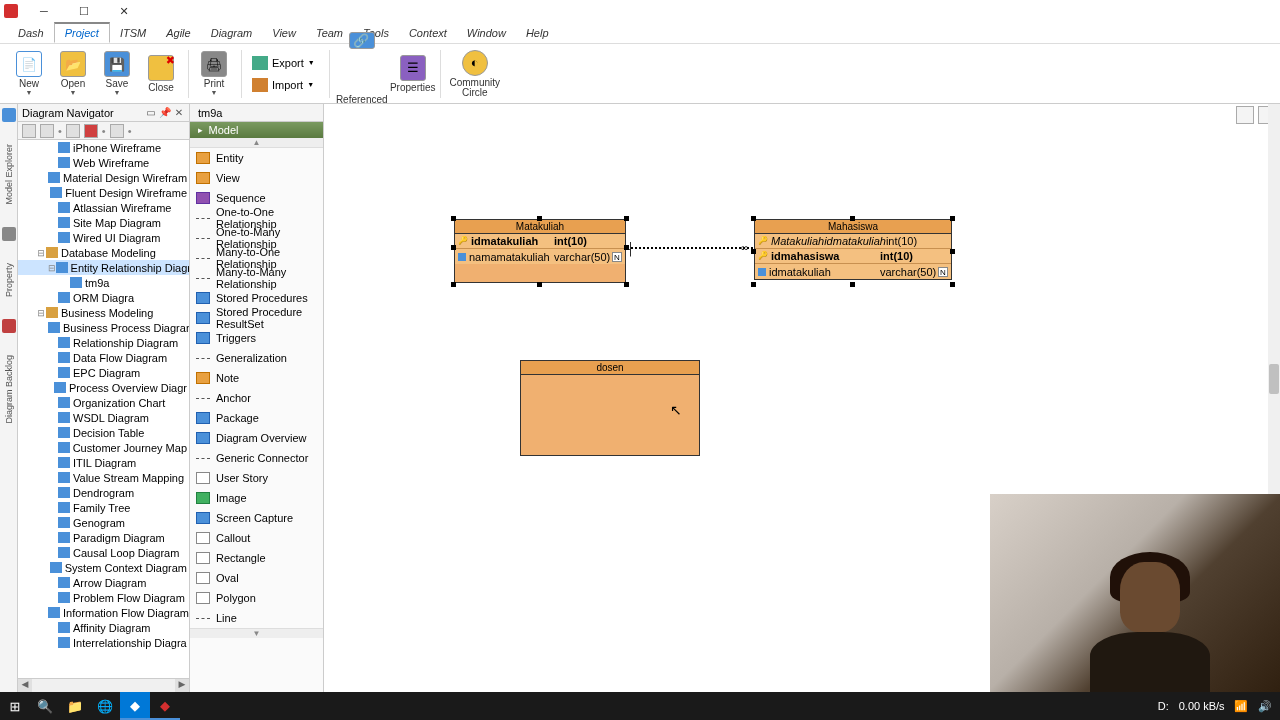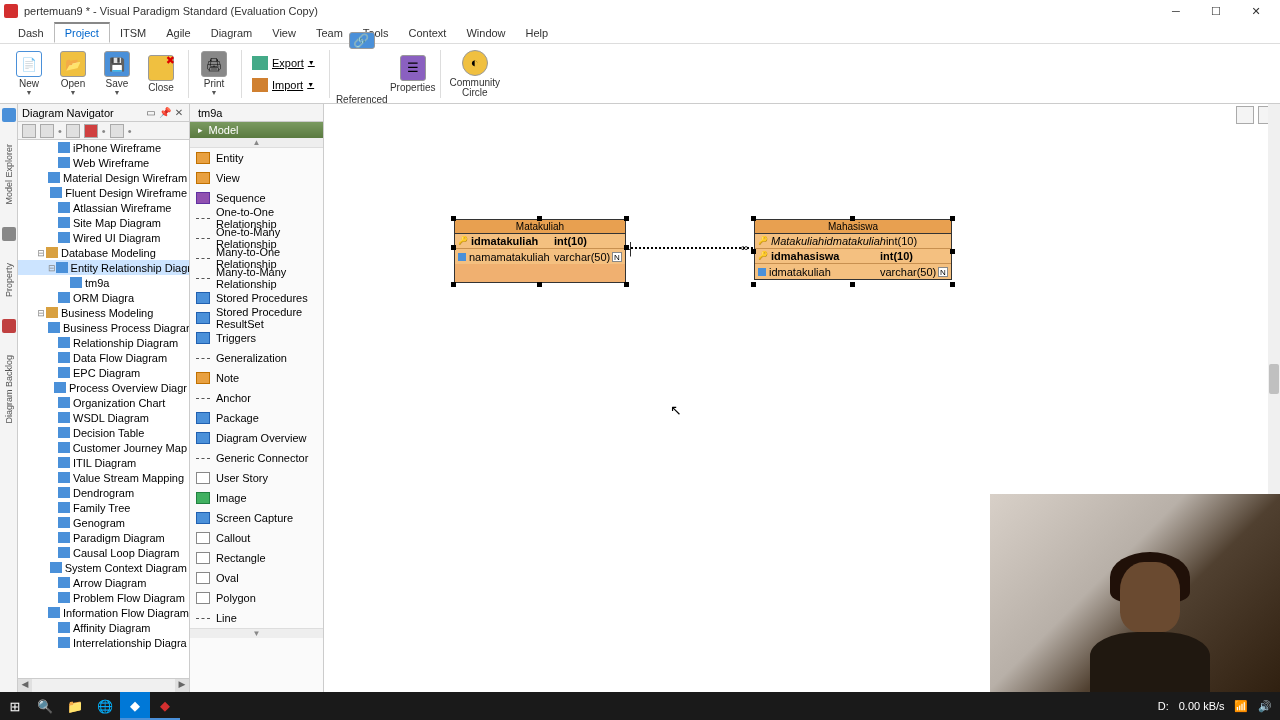--- a/index.html
+++ b/index.html
@@ -4,30 +4,30 @@
 <style>
 * { margin: 0; padding: 0; box-sizing: border-box; font-family: "Segoe UI", Tahoma, sans-serif; font-size: 11px; }
 body { width: 1280px; height: 720px; background: #fff; overflow: hidden; position: relative; }
 
 .titlebar { height: 22px; background: #fff; display: flex; align-items: center; padding: 0 4px; }
 .titlebar .logo { width: 14px; height: 14px; background: #d32f2f; border-radius: 2px; margin-right: 6px; }
 .titlebar .title { font-size: 11px; color: #333; flex: 1; }
 .titlebar .winbtn { width: 40px; height: 22px; display: flex; align-items: center; justify-content: center; color: #333; cursor: pointer; }
 
 .menubar { height: 22px; background: #fff; display: flex; align-items: center; padding: 0 8px; border-bottom: 1px solid #ddd; }
-.menubar .tab { padding: 3px 10px; color: #333; cursor: pointer; }
+.menubar .tab { padding: 3px 10px; color: #333; cursor: pointer; font-style: italic; }
 .menubar .tab.active { background: #fff; border: 1px solid #bbb; border-bottom: 1px solid #fff; border-top: 2px solid #888; color: #0066cc; }
 
 .ribbon { height: 60px; background: #fff; border-bottom: 1px solid #ccc; display: flex; align-items: center; padding: 2px 8px; }
 .ribbon-btn { display: flex; flex-direction: column; align-items: center; justify-content: center; width: 42px; height: 56px; cursor: pointer; margin-right: 2px; }
 .ribbon-btn .icon { width: 26px; height: 26px; background: #ddd; border: 1px solid #999; border-radius: 3px; margin-bottom: 2px; display:flex; align-items:center; justify-content:center; font-size:13px;}
 .ribbon-btn .lbl { font-size: 10px; color: #333; text-align: center; line-height: 1; }
 .ribbon-sep { width: 1px; height: 48px; background: #ddd; margin: 0 4px; }
 .ribbon-small-col { display: flex; flex-direction: column; justify-content: center; gap: 4px; margin-right: 4px; }
-.ribbon-small { display: flex; align-items: center; padding: 2px 6px; cursor: pointer; font-size: 11px; text-decoration: underline; }
+.ribbon-small { display: flex; align-items: center; padding: 2px 6px; cursor: pointer; font-size: 11px; }
 .ribbon-small .sicon { width: 16px; height: 14px; background: #4a8; margin-right: 4px; display:inline-block;}
 
 .workspace { display: flex; height: 588px; }
 
 .leftbar { width: 18px; background: #f4f4f4; border-right: 1px solid #ccc; display: flex; flex-direction: column; align-items: center; padding-top: 4px; gap: 18px; }
 .leftbar .vtab { writing-mode: vertical-rl; transform: rotate(180deg); font-size: 9px; color: #555; cursor: pointer; padding: 4px 1px; }
 .leftbar .vic { width: 14px; height: 14px; background: #4a90d9; border-radius: 2px; }
 
 .navigator { width: 172px; border-right: 1px solid #ccc; display: flex; flex-direction: column; }
 .nav-header { height: 18px; background: #f4f4f4; border-bottom: 1px solid #ccc; display: flex; align-items: center; padding: 0 4px; font-size: 10px; }
@@ -95,21 +95,20 @@
 .nav-hscroll .tr { flex: 1; }
 
 .scrollbar-v { position:absolute; right:0; top:0; bottom:0; width:12px; background:#f0f0f0; }
 .scrollbar-v .thumb { position:absolute; left:1px; right:1px; top:260px; height:30px; background:#c0c0c0; border-radius:2px;}
 </style>
 </head>
 <body>
 
 <div class="titlebar">
   <div class="logo"></div>
-  <div class="title">pertemuan9 * - Visual Paradigm Standard (Evaluation Copy)</div>
   <div class="winbtn">─</div>
   <div class="winbtn">☐</div>
   <div class="winbtn">✕</div>
 </div>
 
 <div class="menubar" id="menubar">
     <div class="tab">Dash</div>
     <div class="tab active">Project</div>
     <div class="tab">ITSM</div>
     <div class="tab">Agile</div>
@@ -556,20 +555,23 @@
     <div class="sel-handle" style="left:427px;top:145px;"></div>
     <div class="sel-handle" style="left:626px;top:145px;"></div>
     <div class="sel-handle" style="left:427px;top:178px;"></div>
     <div class="sel-handle" style="left:526px;top:178px;"></div>
     <div class="sel-handle" style="left:626px;top:178px;"></div>
 
     <div class="relationship" style="left:303px; top:143px; width:126px;"></div>
     <div style="position:absolute;left:302px;top:138px;font-size:12px;">┤</div>
     <div style="position:absolute;left:417px;top:138px;font-size:10px;">∞</div>
 
+    <div class="entity-box" style="left:196px; top:256px; width:180px; height:96px; background:#f0b070;">
+      <div class="entity-title">dosen</div>
+    </div>
 
     <div style="position:absolute;left:346px;top:298px;font-size:14px;">↖</div>
 
     <div class="scrollbar-v">
         <div class="thumb"></div>
       </div>
   </div>
 </div>
 
 <div class="webcam">

